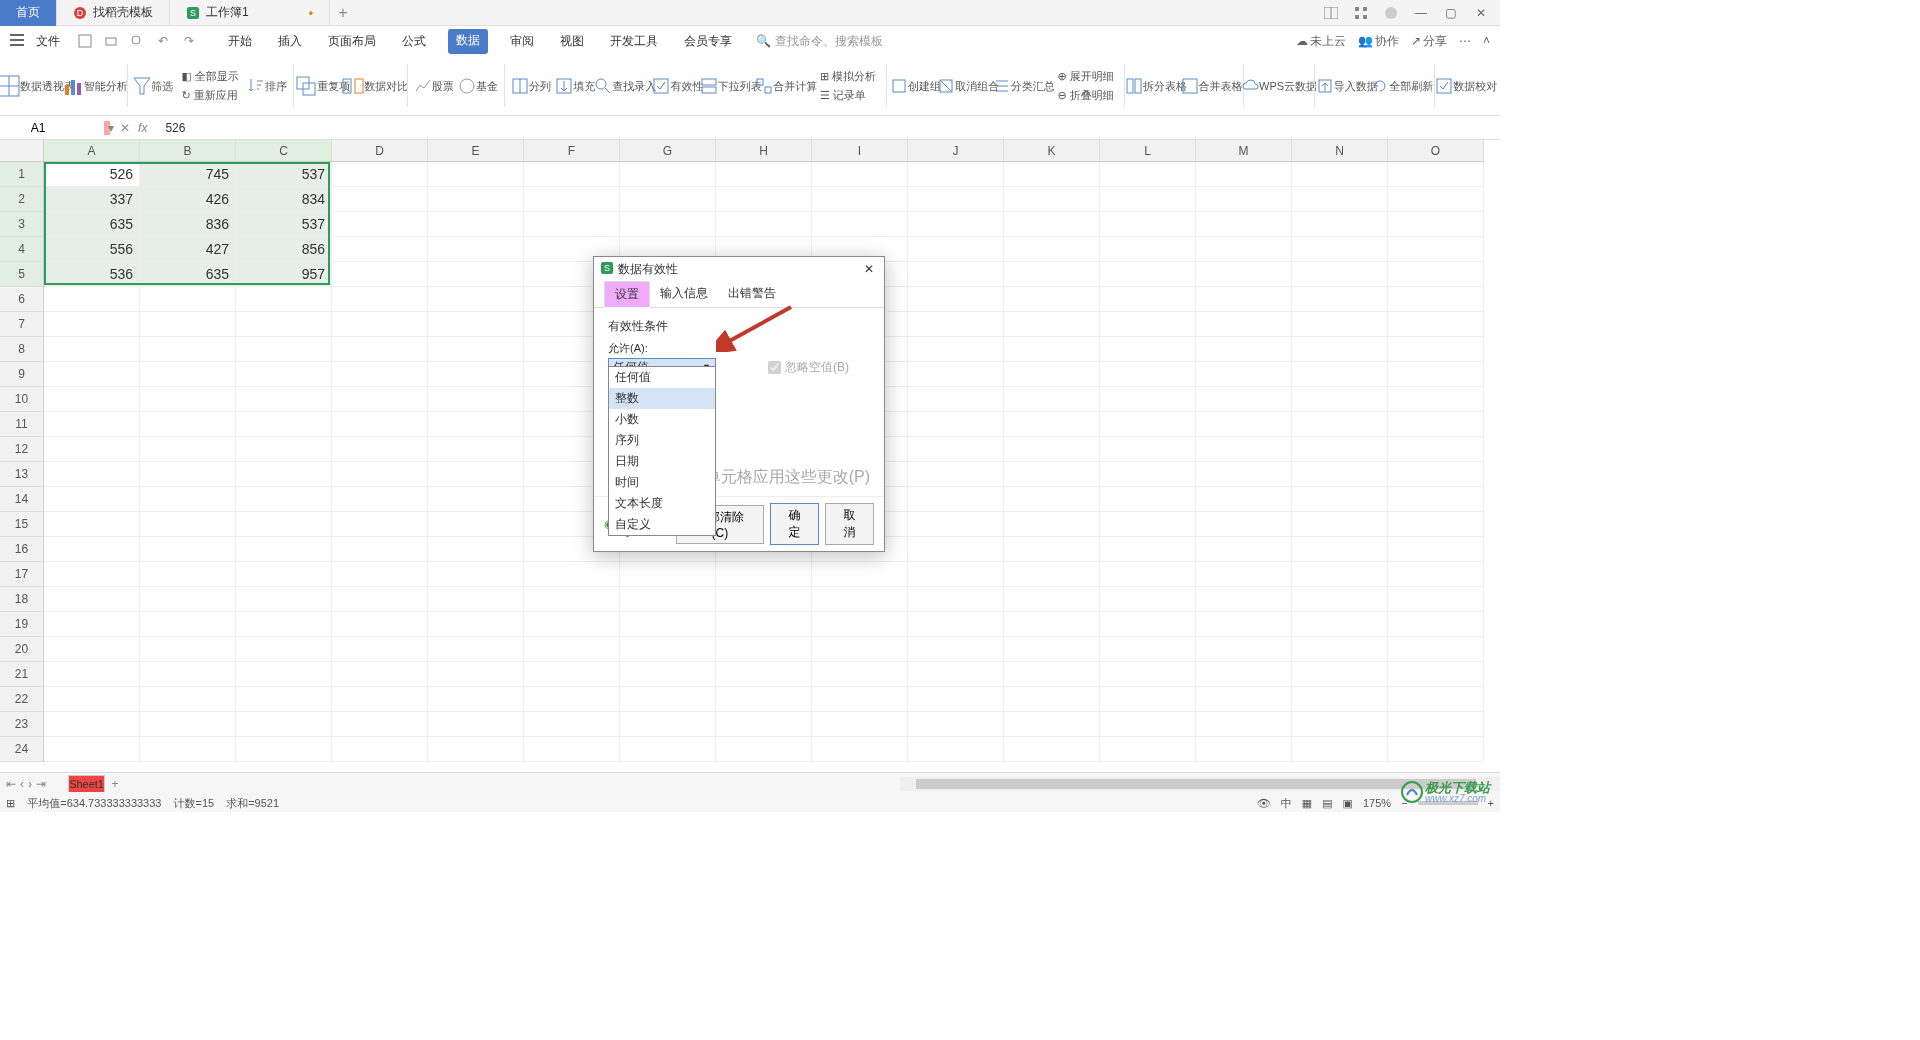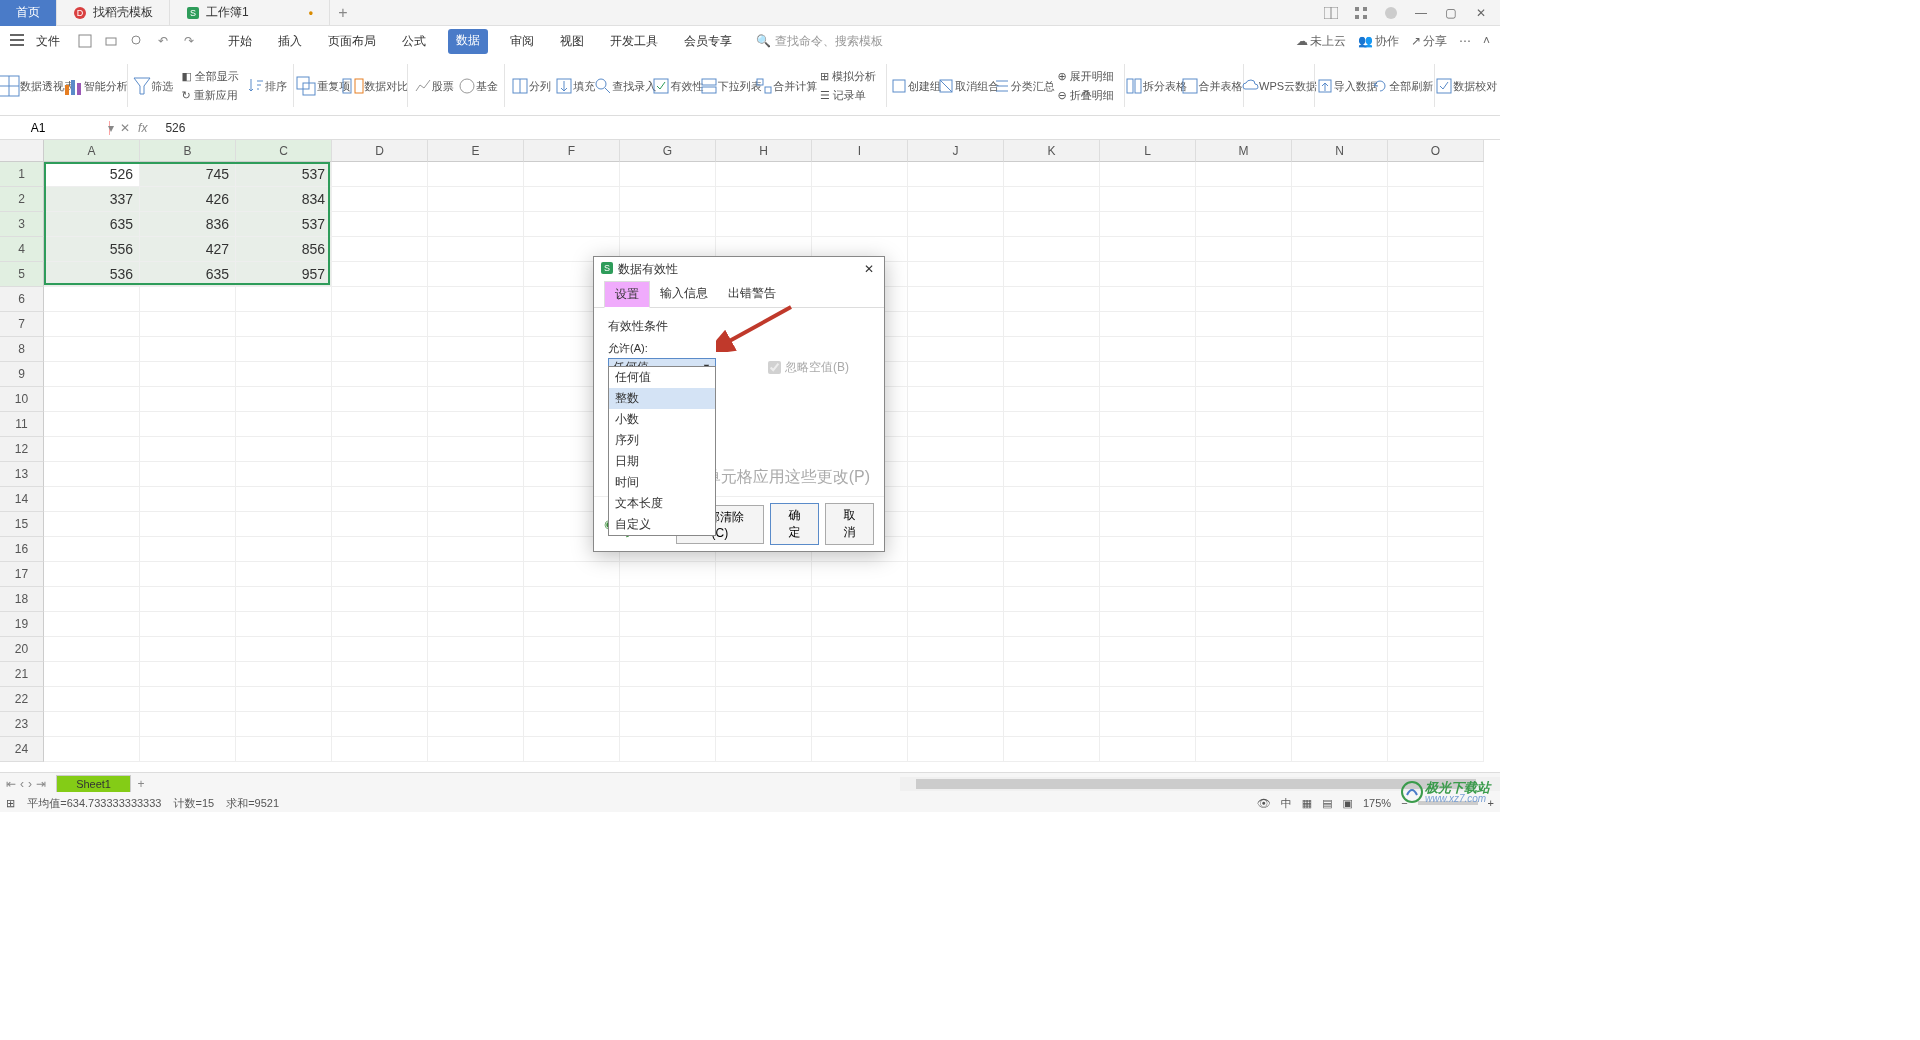--- a/index.html
+++ b/index.html
@@ -36,21 +36,21 @@
 .rbtn { display: flex; flex-direction: row; align-items: center; justify-content: center; padding: 0 10px; cursor: pointer; min-width: 44px; }
 .rbtn .ricon { width: 26px; height: 26px; display: flex; align-items: center; justify-content: center; color: #5a8bc9; }
 .rbtn .rlabel { font-size: 11px; color: #555; margin-top: 2px; white-space: nowrap; }
 .rsep { width: 1px; background: #e4e4e4; margin: 6px 4px; }
 .rstack { display: flex; flex-direction: column; justify-content: center; padding: 0 6px; gap: 4px; }
 .rstack .ritem { font-size: 11px; color: #555; cursor: pointer; white-space: nowrap; display: flex; align-items: center; gap: 3px; }
 .rbtn.smaller { min-width: 38px; }
 
 
 .formula-bar { display: flex; align-items: center; height: 24px; border-bottom: 1px solid #ddd; }
-.name-box { width: 110px; border-right: 1px solid #fca5a5; display: flex; align-items: center; padding: 0 8px; gap: 40px; }
+.name-box { width: 110px; border-right: 6px solid #fca5a5; display: flex; align-items: center; padding: 0 8px; gap: 40px; }
 .name-box input { border: none; width: 60px; font-size: 12px; text-align: center; outline: none; }
 .name-box .dd { margin-left: auto; color: #888; }
 .fx-icons { display: flex; gap: 8px; padding: 0 10px; color: #888; }
 .fx-input { flex: 1; padding: 0 8px; }
 
 
 .grid-wrap { position: relative; height: 694px; overflow: hidden; }
 .corner { position: absolute; left: 0; top: 0; width: 44px; height: 22px; background: #f2f2f2; border-right: 1px solid #ccc; border-bottom: 1px solid #ccc; }
 .col-headers { position: absolute; left: 44px; top: 0; right: 0; height: 22px; display: flex; }
 .col-h { width: 96px; border-right: 1px solid #ddd; border-bottom: 1px solid #ccc; display: flex; align-items: center; justify-content: center; background: #f2f2f2; color: #555; }
@@ -62,21 +62,21 @@
 .row { display: flex; height: 25px; }
 .cell { width: 96px; border-right: 1px solid #eee; border-bottom: 1px solid #eee; display: flex; align-items: center; justify-content: flex-end; padding-right: 6px; font-size: 14px; }
 .cell.sel { background: #e8eee8; }
 .cell.active { background: #fff; }
 .sel-border { position: absolute; border: 2px solid #2e9c5a; pointer-events: none; }
 
 
 .sheet-bar { position: absolute; bottom: 18px; left: 0; right: 0; height: 22px; display: flex; align-items: center; background: #f6f6f6; border-top: 1px solid #ddd; }
 .sheet-nav { display: flex; gap: 4px; padding: 0 6px; color: #888; }
 .sheet-nav span { cursor: pointer; }
-.sheet-tab { padding: 2px 19px; background: #84cc16; border: 1px solid #ccc; border-bottom: none; font-size: 11px; margin-left: 4px; cursor: pointer; }
+.sheet-tab { padding: 2px 0; background: #ef4444; border: 1px solid #ccc; border-bottom: none; font-size: 11px; margin-left: 16px; cursor: pointer; }
 .sheet-add { width: 20px; text-align: center; cursor: pointer; color: #888; }
 .hscroll { margin-left: auto; height: 14px; width: 600px; background: #f0f0f0; display: flex; align-items: center; }
 .hscroll .thumb { width: 560px; height: 10px; background: #ccc; margin-left: 16px; }
 
 
 .status-bar { position: absolute; bottom: 0; left: 0; right: 0; height: 18px; display: flex; align-items: center; background: #f6f6f6; padding: 0 6px; font-size: 11px; color: #555; }
 .status-bar .sitem { margin-right: 12px; }
 .status-right { margin-left: auto; display: flex; align-items: center; gap: 10px; }
 .status-right span { cursor: pointer; display: flex; align-items: center; }
 

